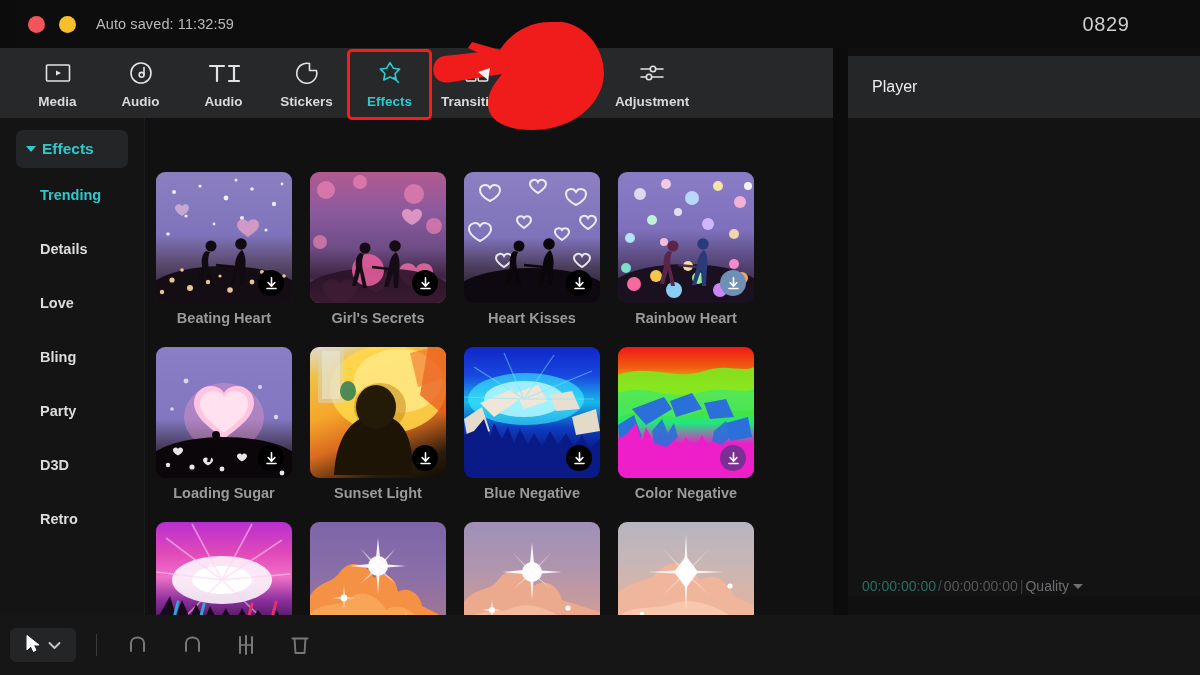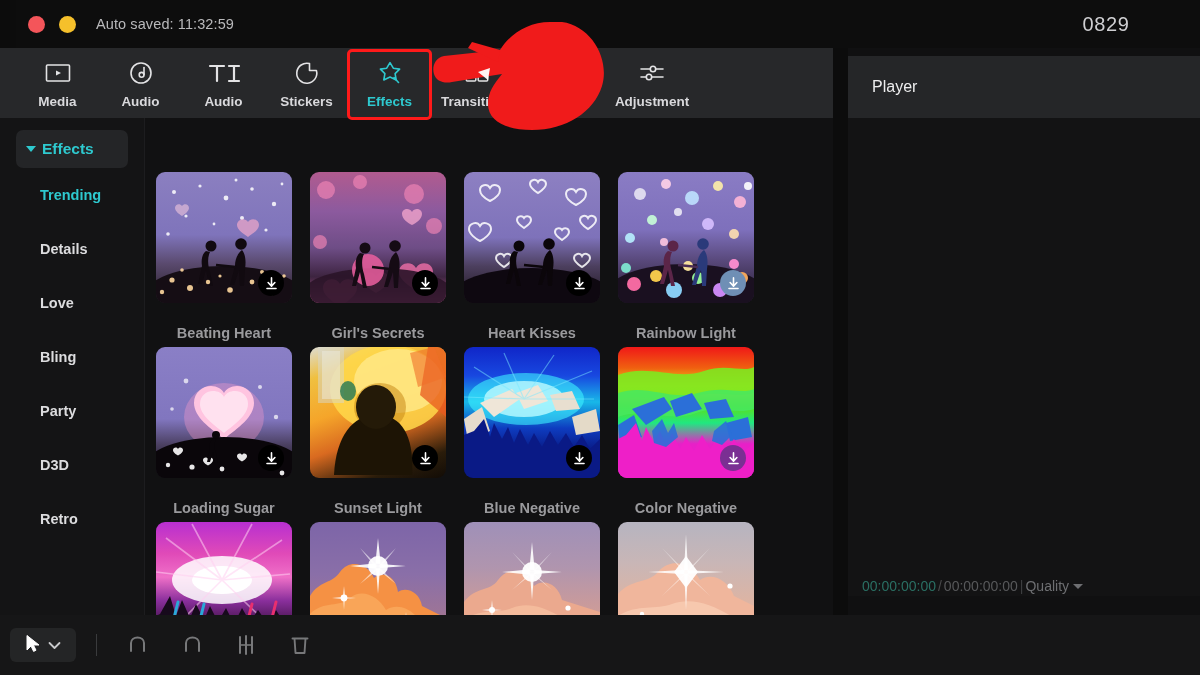--- a/index.html
+++ b/index.html
@@ -143,21 +143,21 @@
     overflow: hidden;
   }
   .dlbtn {
     position: absolute; right: 8px; bottom: 7px;
     width: 26px; height: 26px;
     border-radius: 50%;
     display: flex; align-items: center; justify-content: center;
   }
   .dlbtn svg { display: block; }
   .cap {
-    margin-top: 22px;
+    margin-top: 7px;
     width: 136px;
     text-align: center;
     font-size: 14.5px;
     color: #9a9a9d;
     white-space: nowrap;
   }
 
   
   .playerpanel {
     position: absolute; left: 848px; top: 48px;
@@ -515,21 +515,21 @@
               <circle cx="85" cy="72" r="5.8" fill="#2a3a7a"></circle>
               <path d="M60 93 L80 95" stroke="#4a2d55" stroke-width="2.5"></path>
             </svg>
             <div class="dlbtn" style="background:#6f8fb5;">
               <svg width="15" height="15" viewBox="0 0 16 16" fill="none">
                 <path d="M8 2 L8 10.5 M4.4 7 L8 10.8 L11.6 7" stroke="#fff" stroke-width="1.7" stroke-linecap="round" stroke-linejoin="round"></path>
                 <path d="M3.2 13.4 L12.8 13.4" stroke="#fff" stroke-width="1.7" stroke-linecap="round"></path>
               </svg>
             </div>
           </div>
-          <div class="cap">Rainbow Light</div>
+          <div class="cap">Rainbow Heart</div>
         </div>
 
         <div class="cell">
           <div class="thumb" style="background:linear-gradient(180deg,#8a7fc6 0%,#8176bf 55%,#4a3f60 75%,#120d14 100%);">
             <svg width="136" height="131" viewBox="0 0 136 131" style="position:absolute;inset:0">
               <g fill="#ffffff" opacity="0.7">
                 <circle cx="30" cy="34" r="2.4"></circle>
                   <circle cx="104" cy="40" r="2"></circle>
                   <circle cx="16" cy="62" r="1.8"></circle>
                 <circle cx="120" cy="70" r="2.2"></circle>

